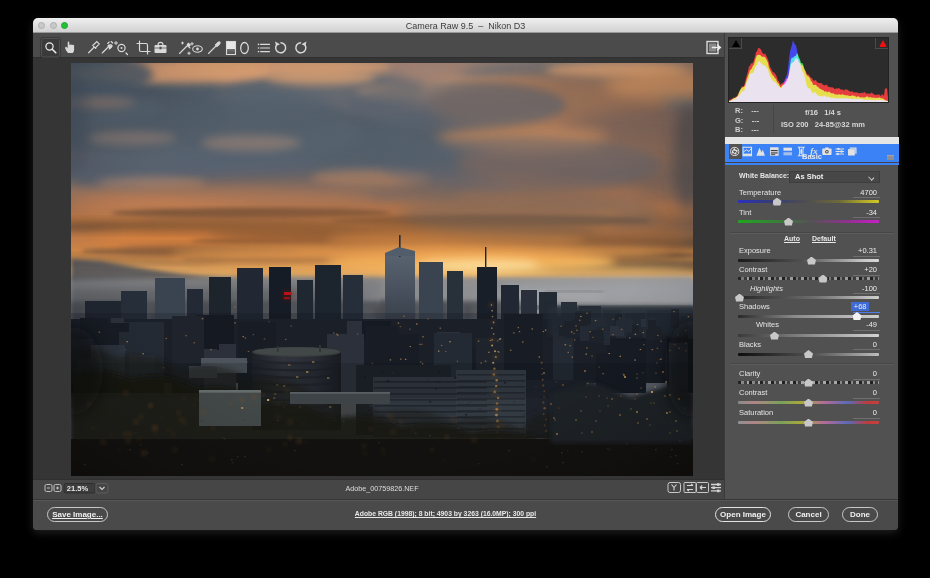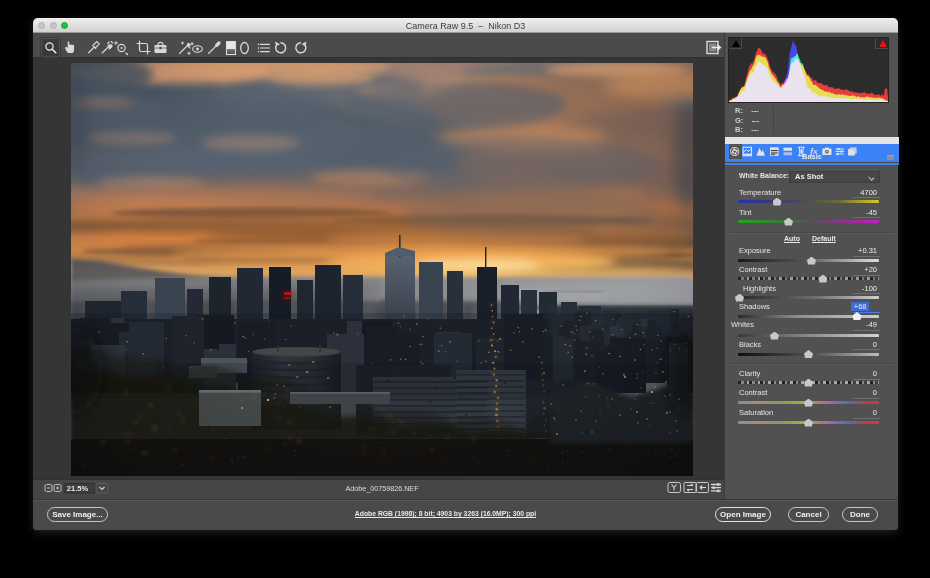--- a/index.html
+++ b/index.html
@@ -948,20 +948,21 @@
       <div class="clipbox">
           <div class="tri"></div>
         </div>
       <div class="clipbox r">
           <div class="tri"></div>
         </div>
     </div>
     <div class="exif">
       <div class="rgbcol">R:&nbsp;&nbsp;&nbsp;&nbsp;---<br>G:&nbsp;&nbsp;&nbsp;&nbsp;---<br>B:&nbsp;&nbsp;&nbsp;&nbsp;---</div>
       <div class="exifdiv"></div>
+      <div class="exifr">f/16&nbsp;&nbsp;&nbsp;1/4 s<br>ISO 200&nbsp;&nbsp;&nbsp;24-85@32 mm</div>
     </div>
     <div class="tabs" id="tabs">
         <div class="tab sel" style="left:3.5px;"></div>
      <svg width="174" height="15" style="position:absolute;left:0;top:0;">
       <g fill="#e2e2e2" stroke="none">
        <g transform="translate(9.7,7.5) scale(0.85)">
               <circle r="4.8" fill="none" stroke="#e2e2e2" stroke-width="1.1"></circle>
               <path d="M-0.5 -4.5 L2 -1 L-2.5 -1 Z M3.5 -2.5 L3 1.8 L0.5 -1.5 Z M2.5 3.5 L-1.8 3 L1.5 0.5 Z M-3.5 2.5 L-3 -1.8 L-0.5 1.5 Z" stroke="none"></path>
             </g>
        <g transform="translate(22.3,7.5) scale(0.85)">
@@ -1010,48 +1011,48 @@
     </div>
     <div class="phead">Basic<div class="pmenu"></div></div>
     <div class="slabel" style="left:14px; top:139px; font-weight:bold; font-size:7px;">White Balance:</div>
     <div class="wbbox">As Shot</div>
     <div class="slabel" style="left:14px; top:155px;">Temperature</div>
     <div class="sval" style="top:155px;">4700</div>
     <div class="vline" style="top:164px;"></div>
     <div class="track" style="top:167px; background:linear-gradient(90deg,#2a30bf,#343a7e 20%,#4e4d50 48%,#6e6a38 72%,#b3ac2a 90%,#d2ca24);"></div>
     <div class="thumb" style="left:47.5px; top:164.5px;"></div>
     <div class="slabel" style="left:14px; top:175px;">Tint</div>
-    <div class="sval" style="top:175px;">-45</div>
+    <div class="sval" style="top:175px;">-34</div>
     <div class="vline" style="top:184px;"></div>
     <div class="track" style="top:187px; background:linear-gradient(90deg,#1da81d,#3a7e3a 28%,#565156 52%,#962e96 80%,#c81ec8);"></div>
     <div class="thumb" style="left:59px; top:184.5px;"></div>
     <div class="sep" style="top:198.5px;"></div>
     <div class="adlink" style="left:59px; top:202px;">Auto</div>
     <div class="adlink" style="left:87px; top:202px;">Default</div>
     <div class="slabel" style="left:14px; top:213px;">Exposure</div>
     <div class="sval" style="top:213px;">+0.31</div>
     <div class="vline" style="top:222.8px;"></div>
     <div class="track" style="top:226px; background:linear-gradient(90deg,#1b1b1b,#4f4f4f 45%,#c9c9c9 90%,#d8d8d8);"></div>
     <div class="thumb" style="left:82px; top:223.5px;"></div>
     <div class="slabel" style="left:14px; top:231.8px;">Contrast</div>
     <div class="sval" style="top:231.8px;">+20</div>
     <div class="vline" style="top:241.5px;"></div>
     <div class="track" style="top:244px; background:repeating-linear-gradient(90deg,#222 0 3px,#777 3px 5.5px,#3a3a3a 5.5px 8.5px,#9a9a9a 8.5px 11px);"></div>
     <div class="thumb" style="left:93.5px; top:241.5px;"></div>
-    <div class="slabel" style="left:18px; top:250.7px;">Highlights</div>
+    <div class="slabel" style="left:25px; top:250.7px;font-style:italic;">Highlights</div>
     <div class="sval" style="top:250.7px;">-100</div>
     <div class="vline" style="top:260px;"></div>
     <div class="track" style="top:263px; background:linear-gradient(90deg,#262626,#6f6f6f 55%,#cfcfcf);"></div>
     <div class="thumb" style="left:10px; top:260.5px;"></div>
     <div class="slabel" style="left:14px; top:269.4px;">Shadows</div>
     <div class="sval" style="top:269.4px;"><span style="background:#3e6bd6; padding:0 2.5px; margin-right:8px;">+68</span></div>
     <div class="vline" style="top:278.5px; border-bottom-color:#4f7de8;"></div>
     <div class="track" style="top:281.5px; background:linear-gradient(90deg,#2a2a2a,#8a8a8a 40%,#d0d0d0);"></div>
     <div class="thumb" style="left:127.5px; top:279px; background:#f2f2f2;"></div>
-    <div class="slabel" style="left:6px; top:287.4px;">Whites</div>
+    <div class="slabel" style="left:31px; top:287.4px;">Whites</div>
     <div class="sval" style="top:287.4px;">-49</div>
     <div class="vline" style="top:297px;"></div>
     <div class="track" style="top:301px; background:linear-gradient(90deg,#3a3a3a,#8a8a8a 50%,#d4d4d4);"></div>
     <div class="thumb" style="left:45px; top:298.5px;"></div>
     <div class="slabel" style="left:14px; top:306.5px;">Blacks</div>
     <div class="sval" style="top:306.5px;">0</div>
     <div class="vline" style="top:316px;"></div>
     <div class="track" style="top:319.5px; background:linear-gradient(90deg,#0e0e0e,#555 55%,#bdbdbd);"></div>
     <div class="thumb" style="left:79px; top:317px;"></div>
     <div class="sep" style="top:330px;"></div>
@@ -1065,19 +1066,19 @@
     <div class="vline" style="top:365px;"></div>
     <div class="track" style="top:368px; background:linear-gradient(90deg,#8a8a8a,#b08585 12%,#7aa05a 30%,#a8a83a 45%,#b06a9a 62%,#5a6ab8 78%,#c03a3a 92%,#c84040);"></div>
     <div class="thumb" style="left:79px; top:365.5px;"></div>
     <div class="slabel" style="left:14px; top:375.2px;text-align:right;">Saturation</div>
     <div class="sval" style="top:375.2px;">0</div>
     <div class="vline" style="top:384.5px;"></div>
     <div class="track" style="top:388px; background:linear-gradient(90deg,#909090,#b08585 12%,#7aa05a 30%,#a8a83a 45%,#b06a9a 62%,#5a6ab8 78%,#c03a3a 92%,#c84040);"></div>
     <div class="thumb" style="left:79px; top:385.5px;"></div>
   </div>
   <div class="bottombar">
-    <div class="pill" style="left:14px; width:61px;">Save Image...</div>
+    <div class="pill" style="left:14px; width:61px;text-decoration:underline;">Save Image...</div>
     <div class="link"><span>Adobe RGB (1998); 8 bit; 4903 by 3263 (16.0MP); 300 ppi</span></div>
     <div class="pill" style="left:682px; width:56px; border-color:#e2e2e2;">Open Image</div>
     <div class="pill" style="left:755px; width:41px;">Cancel</div>
     <div class="pill" style="left:809px; width:36px;">Done</div>
   </div>
 </div>
 
 </body></html>

